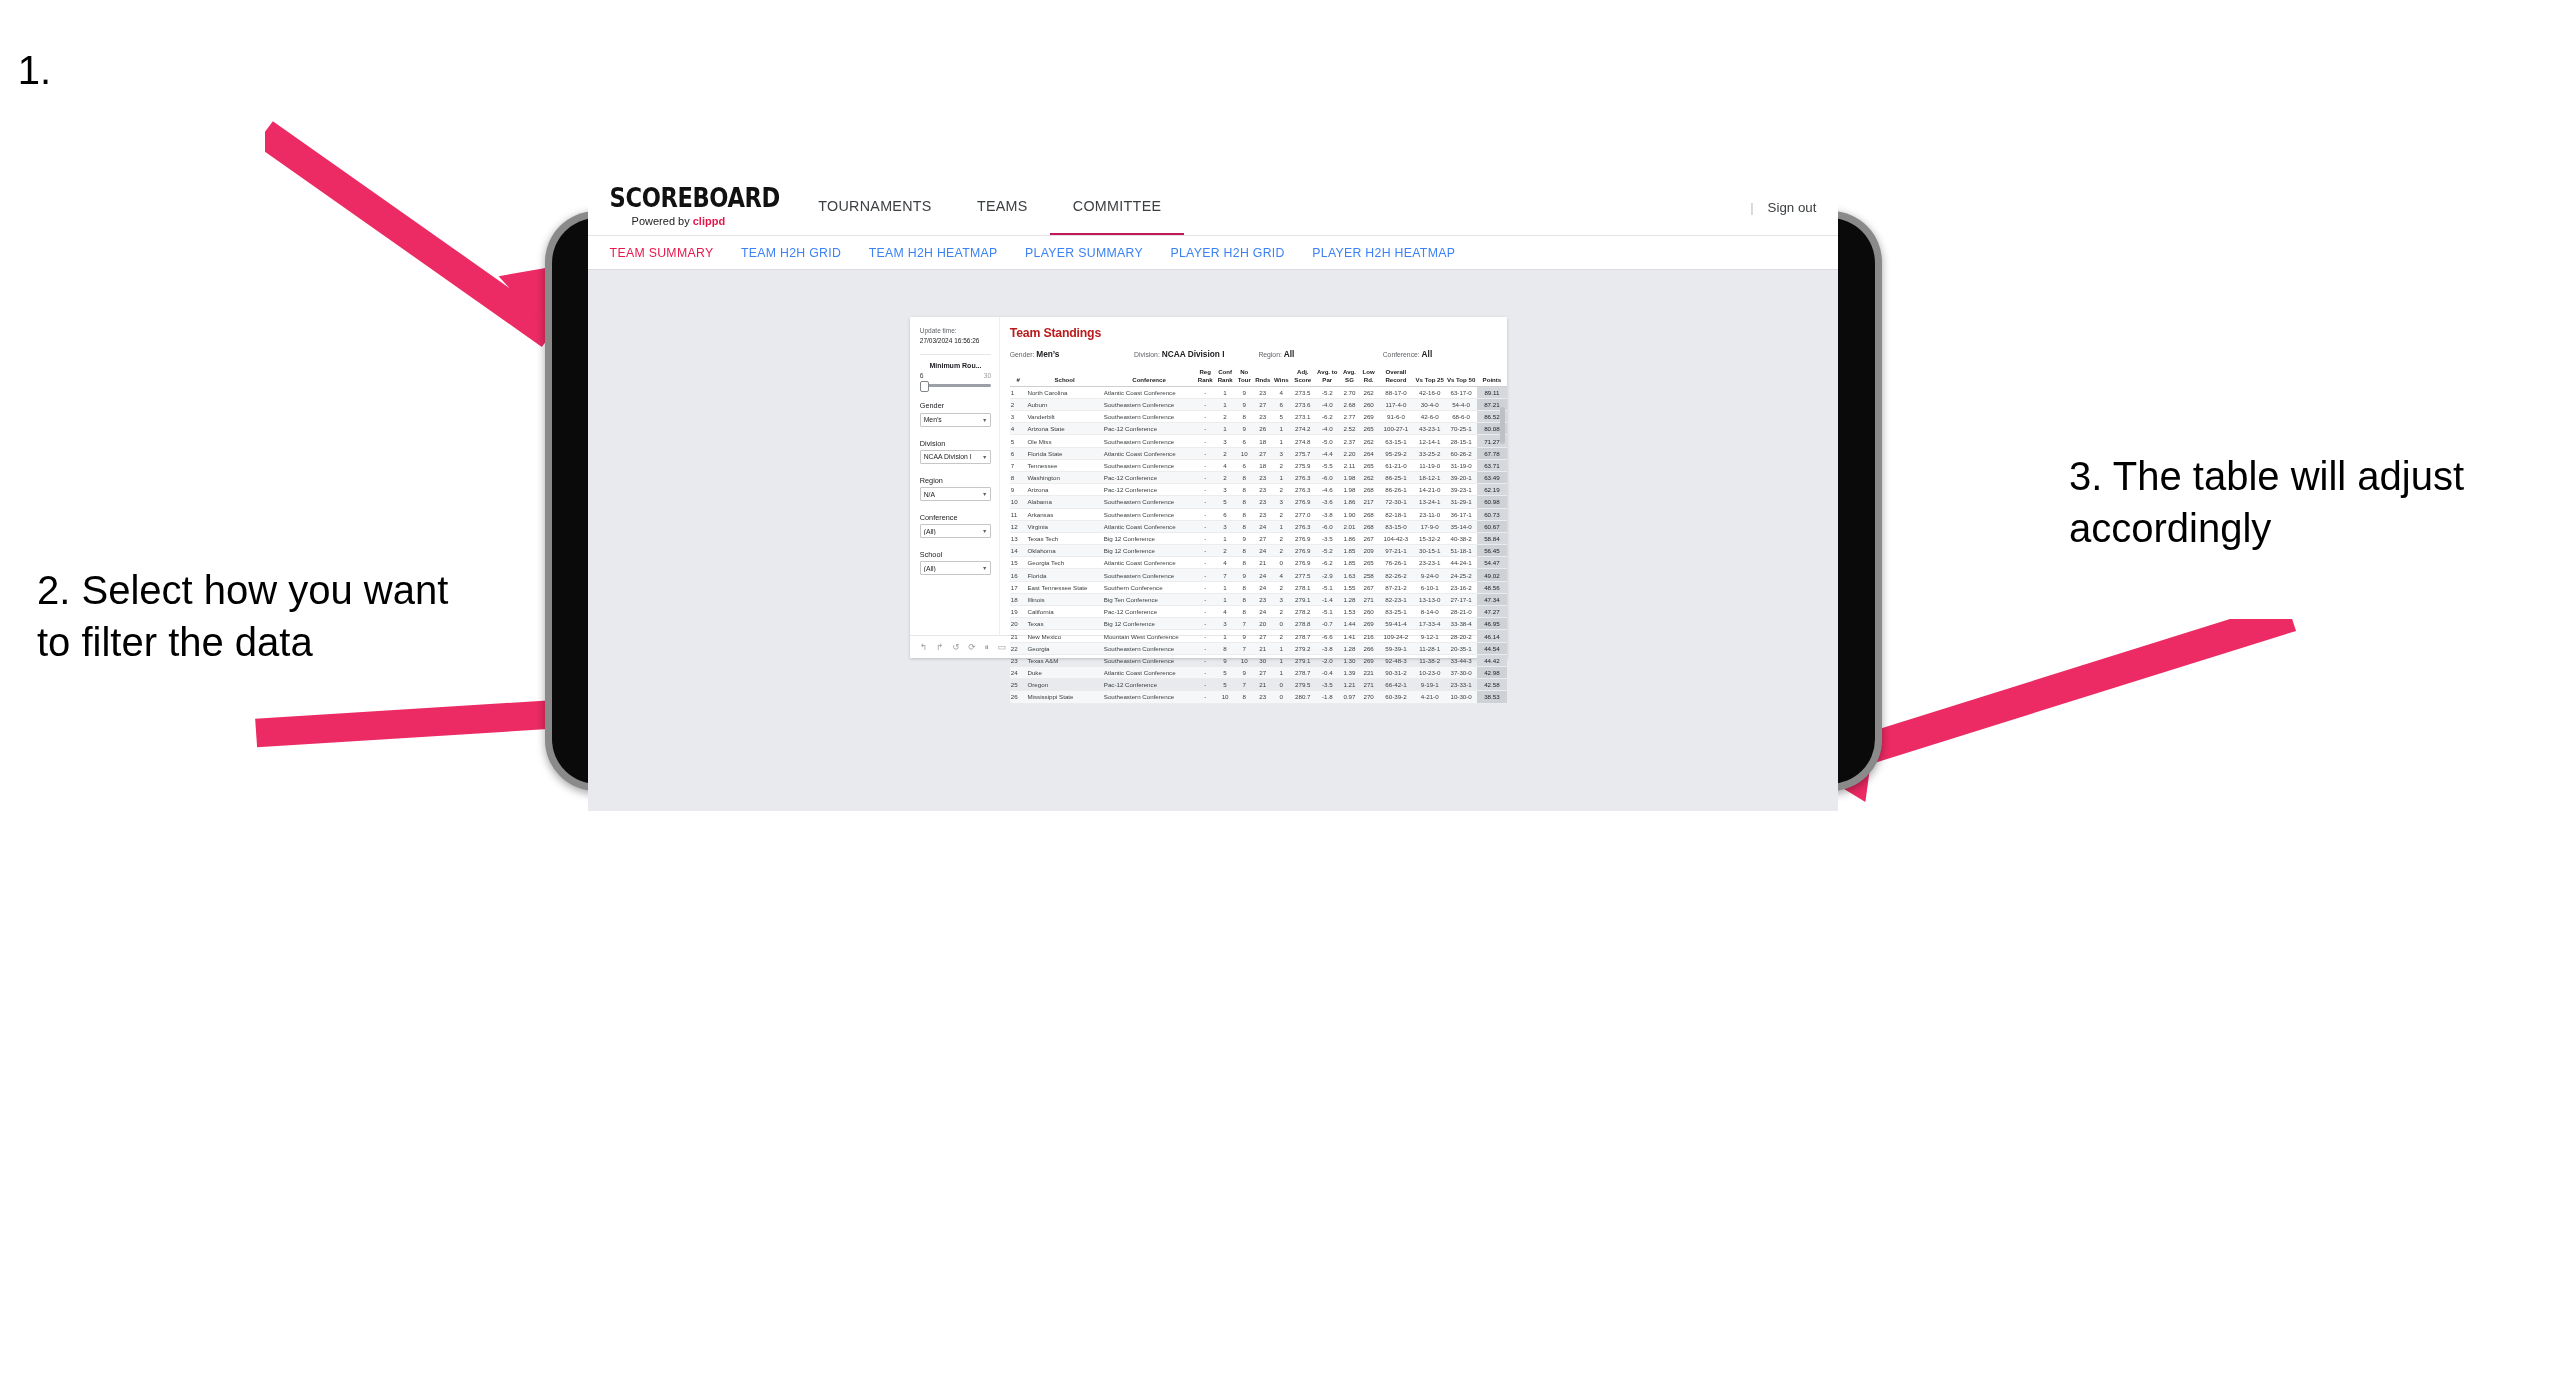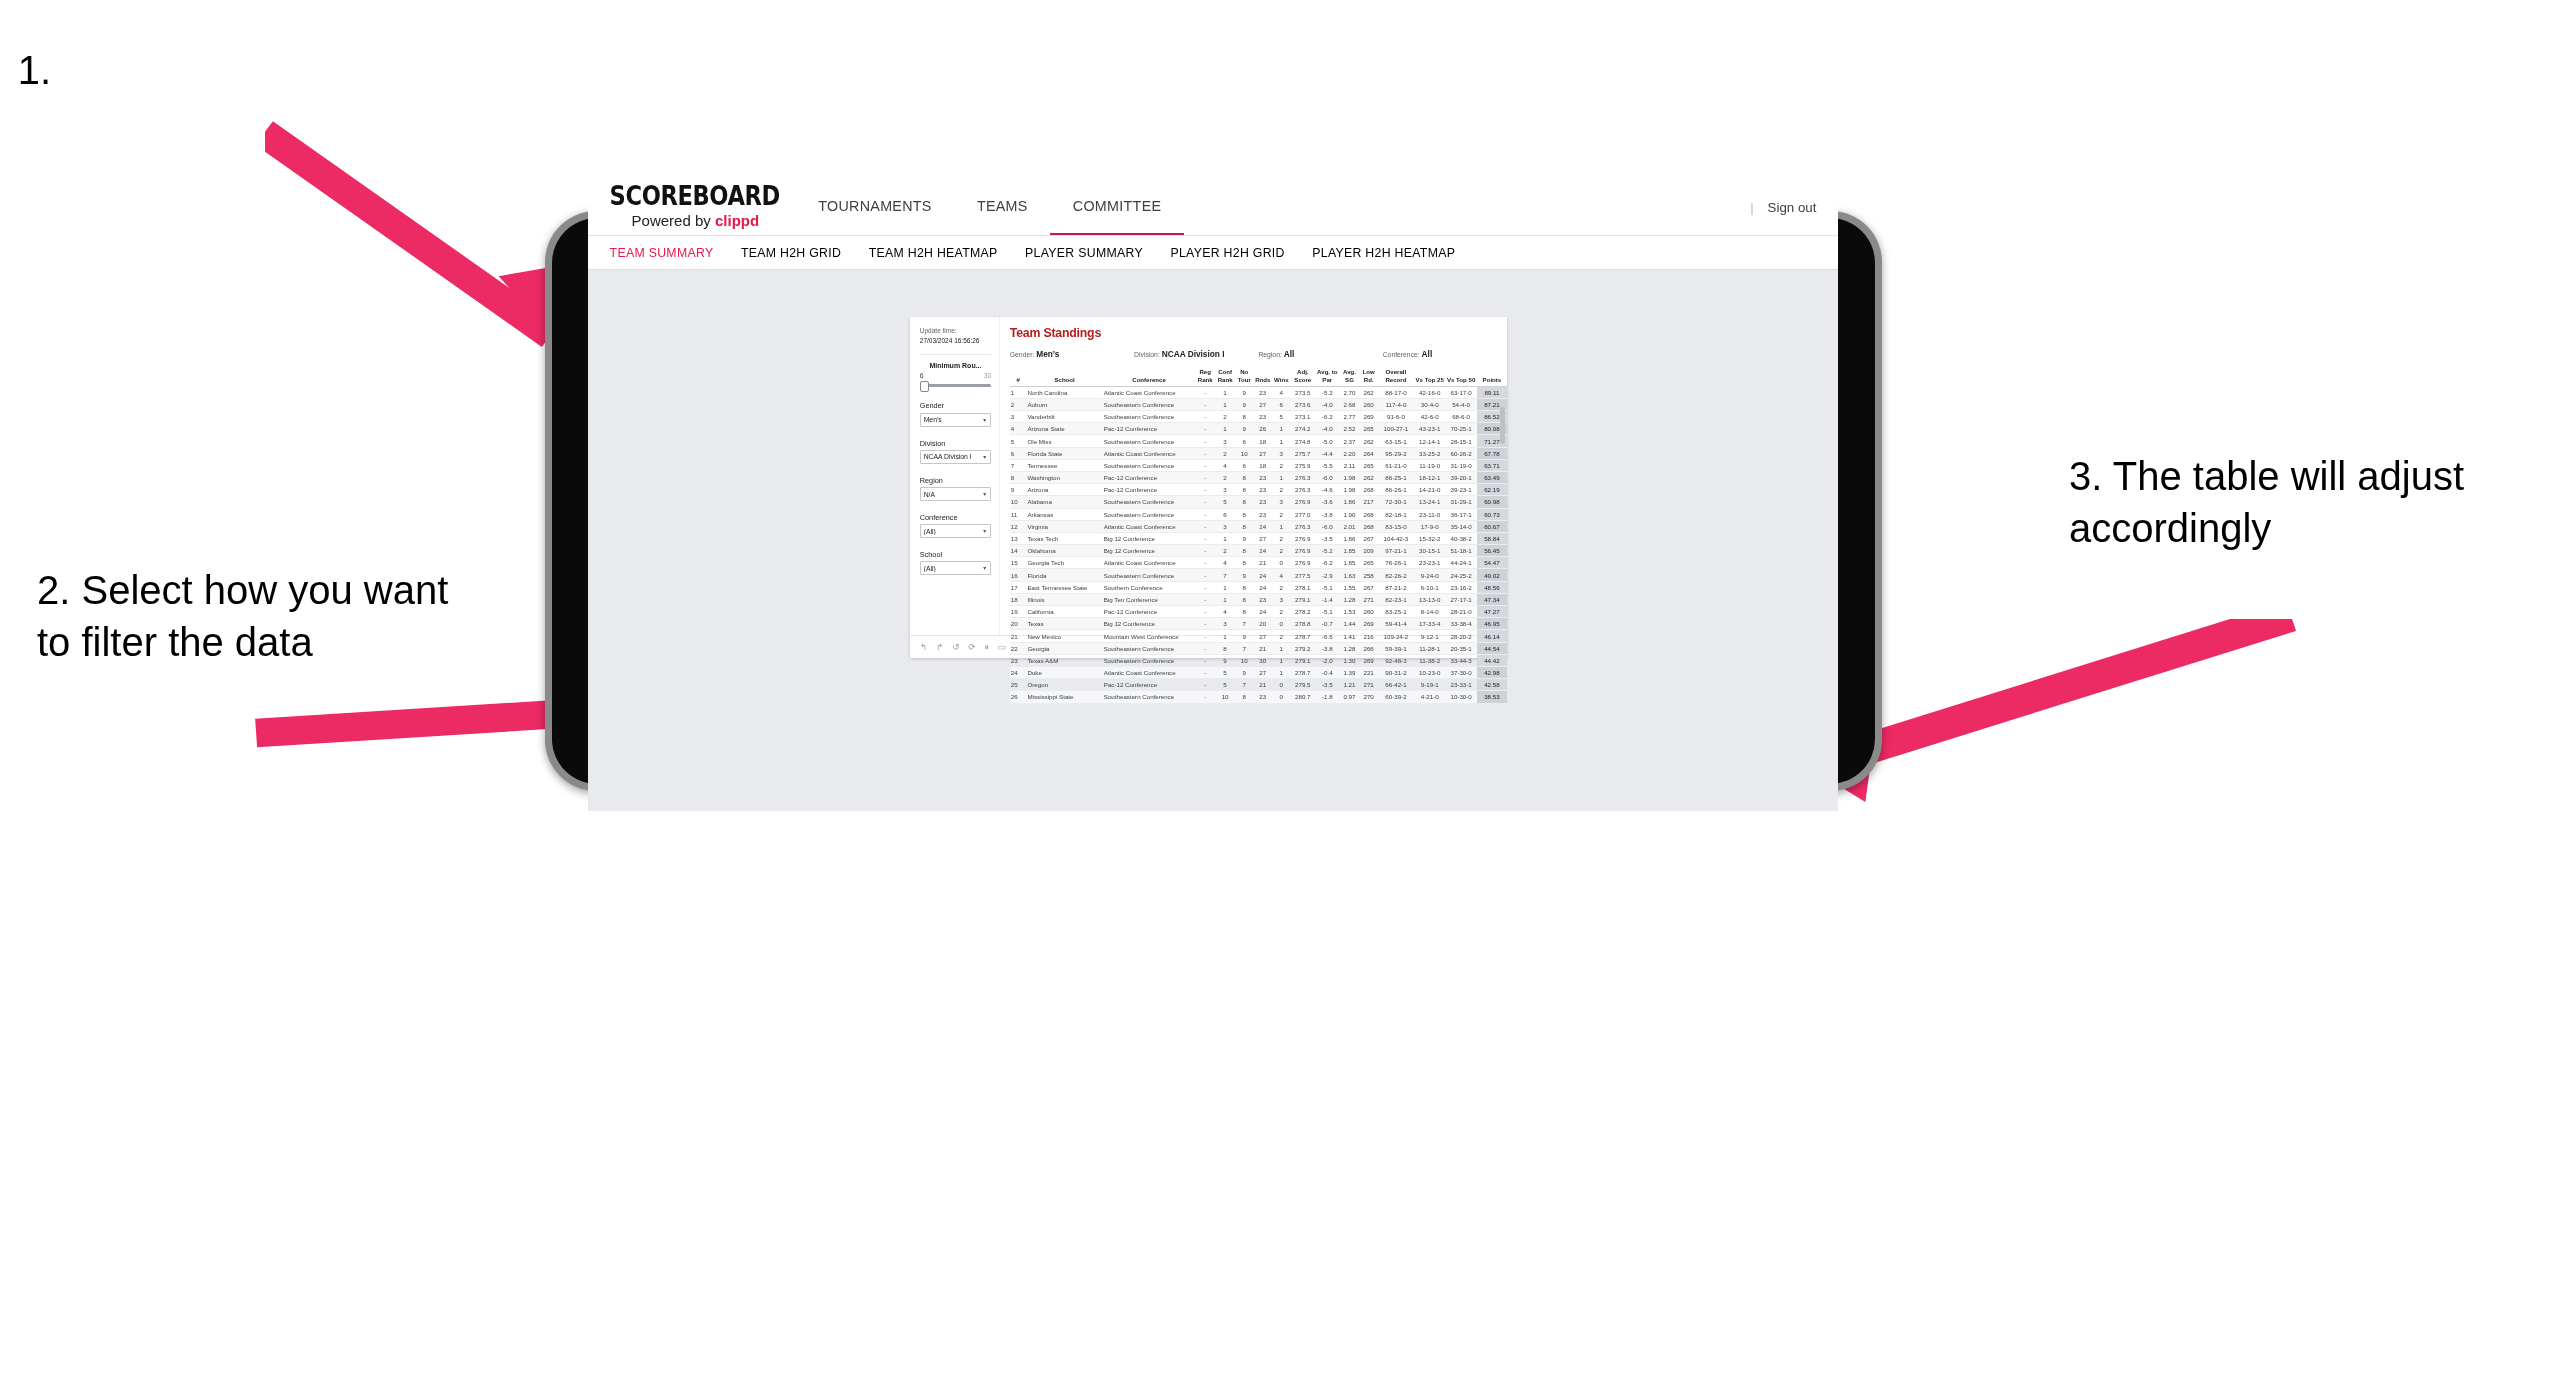--- a/index.html
+++ b/index.html
@@ -40,39 +40,39 @@
   .app-header{
     height:56px;background:#ffffff;display:flex;align-items:stretch;
     border-bottom:1px solid #e3e3e3;
   }
   .brand{display:flex;flex-direction:column;justify-content:center;padding:0 15.7px 0 21.6px;}
   .brand-name{
     font-family:"DejaVu Sans", sans-serif;
     font-weight:bold;font-size:22.6px;letter-spacing:-0.4px;color:#111;
     line-height:1;transform:scaleY(1.15);transform-origin:left center;
   }
-  .brand-sub{font-size:15px;color:#222;margin-top:4.9px;padding-left:22px;}
+  .brand-sub{font-size:11px;color:#222;margin-top:4.9px;padding-left:22px;}
   .brand-sub .clippd{color:#e8174b;font-weight:bold;}
   .top-nav{display:flex;align-items:stretch;}
   .top-nav .tab{
     display:flex;align-items:center;padding:0 22.6px;font-size:14.3px;color:#3c4043;
     letter-spacing:0.3px;cursor:pointer;border-bottom:2.9px solid transparent;
   }
   .top-nav .tab.active{border-bottom-color:#c2185b;}
   .header-right{margin-left:auto;display:flex;align-items:center;padding-right:21.6px;
     font-size:13.3px;color:#3c4043;gap:13.8px;}
   .header-right .divider{color:#bdbdbd;}
   .header-right .signout{cursor:pointer;}
 
   
   .sub-nav{
     height:33px;background:#ffffff;display:flex;align-items:center;
     padding-left:21.6px;gap:27.5px;border-bottom:1px solid #dadce0;
   }
-  .sub-nav .stab{font-size:12.3px;color:#000000;letter-spacing:0.3px;cursor:pointer;}
+  .sub-nav .stab{font-size:12.3px;color:#3b82f6;letter-spacing:0.3px;cursor:pointer;}
   .sub-nav .stab.active{color:#e8174b;}
 
   
   .canvas{position:relative;height:543px;background:#e8eaed;}
 
   .viz-card{
     position:absolute;left:322px;top:47px;width:597px;height:341px;
     background:#ffffff;box-shadow:0 1px 2.9px rgba(0,0,0,.18);
     display:flex;flex-direction:column;
   }

